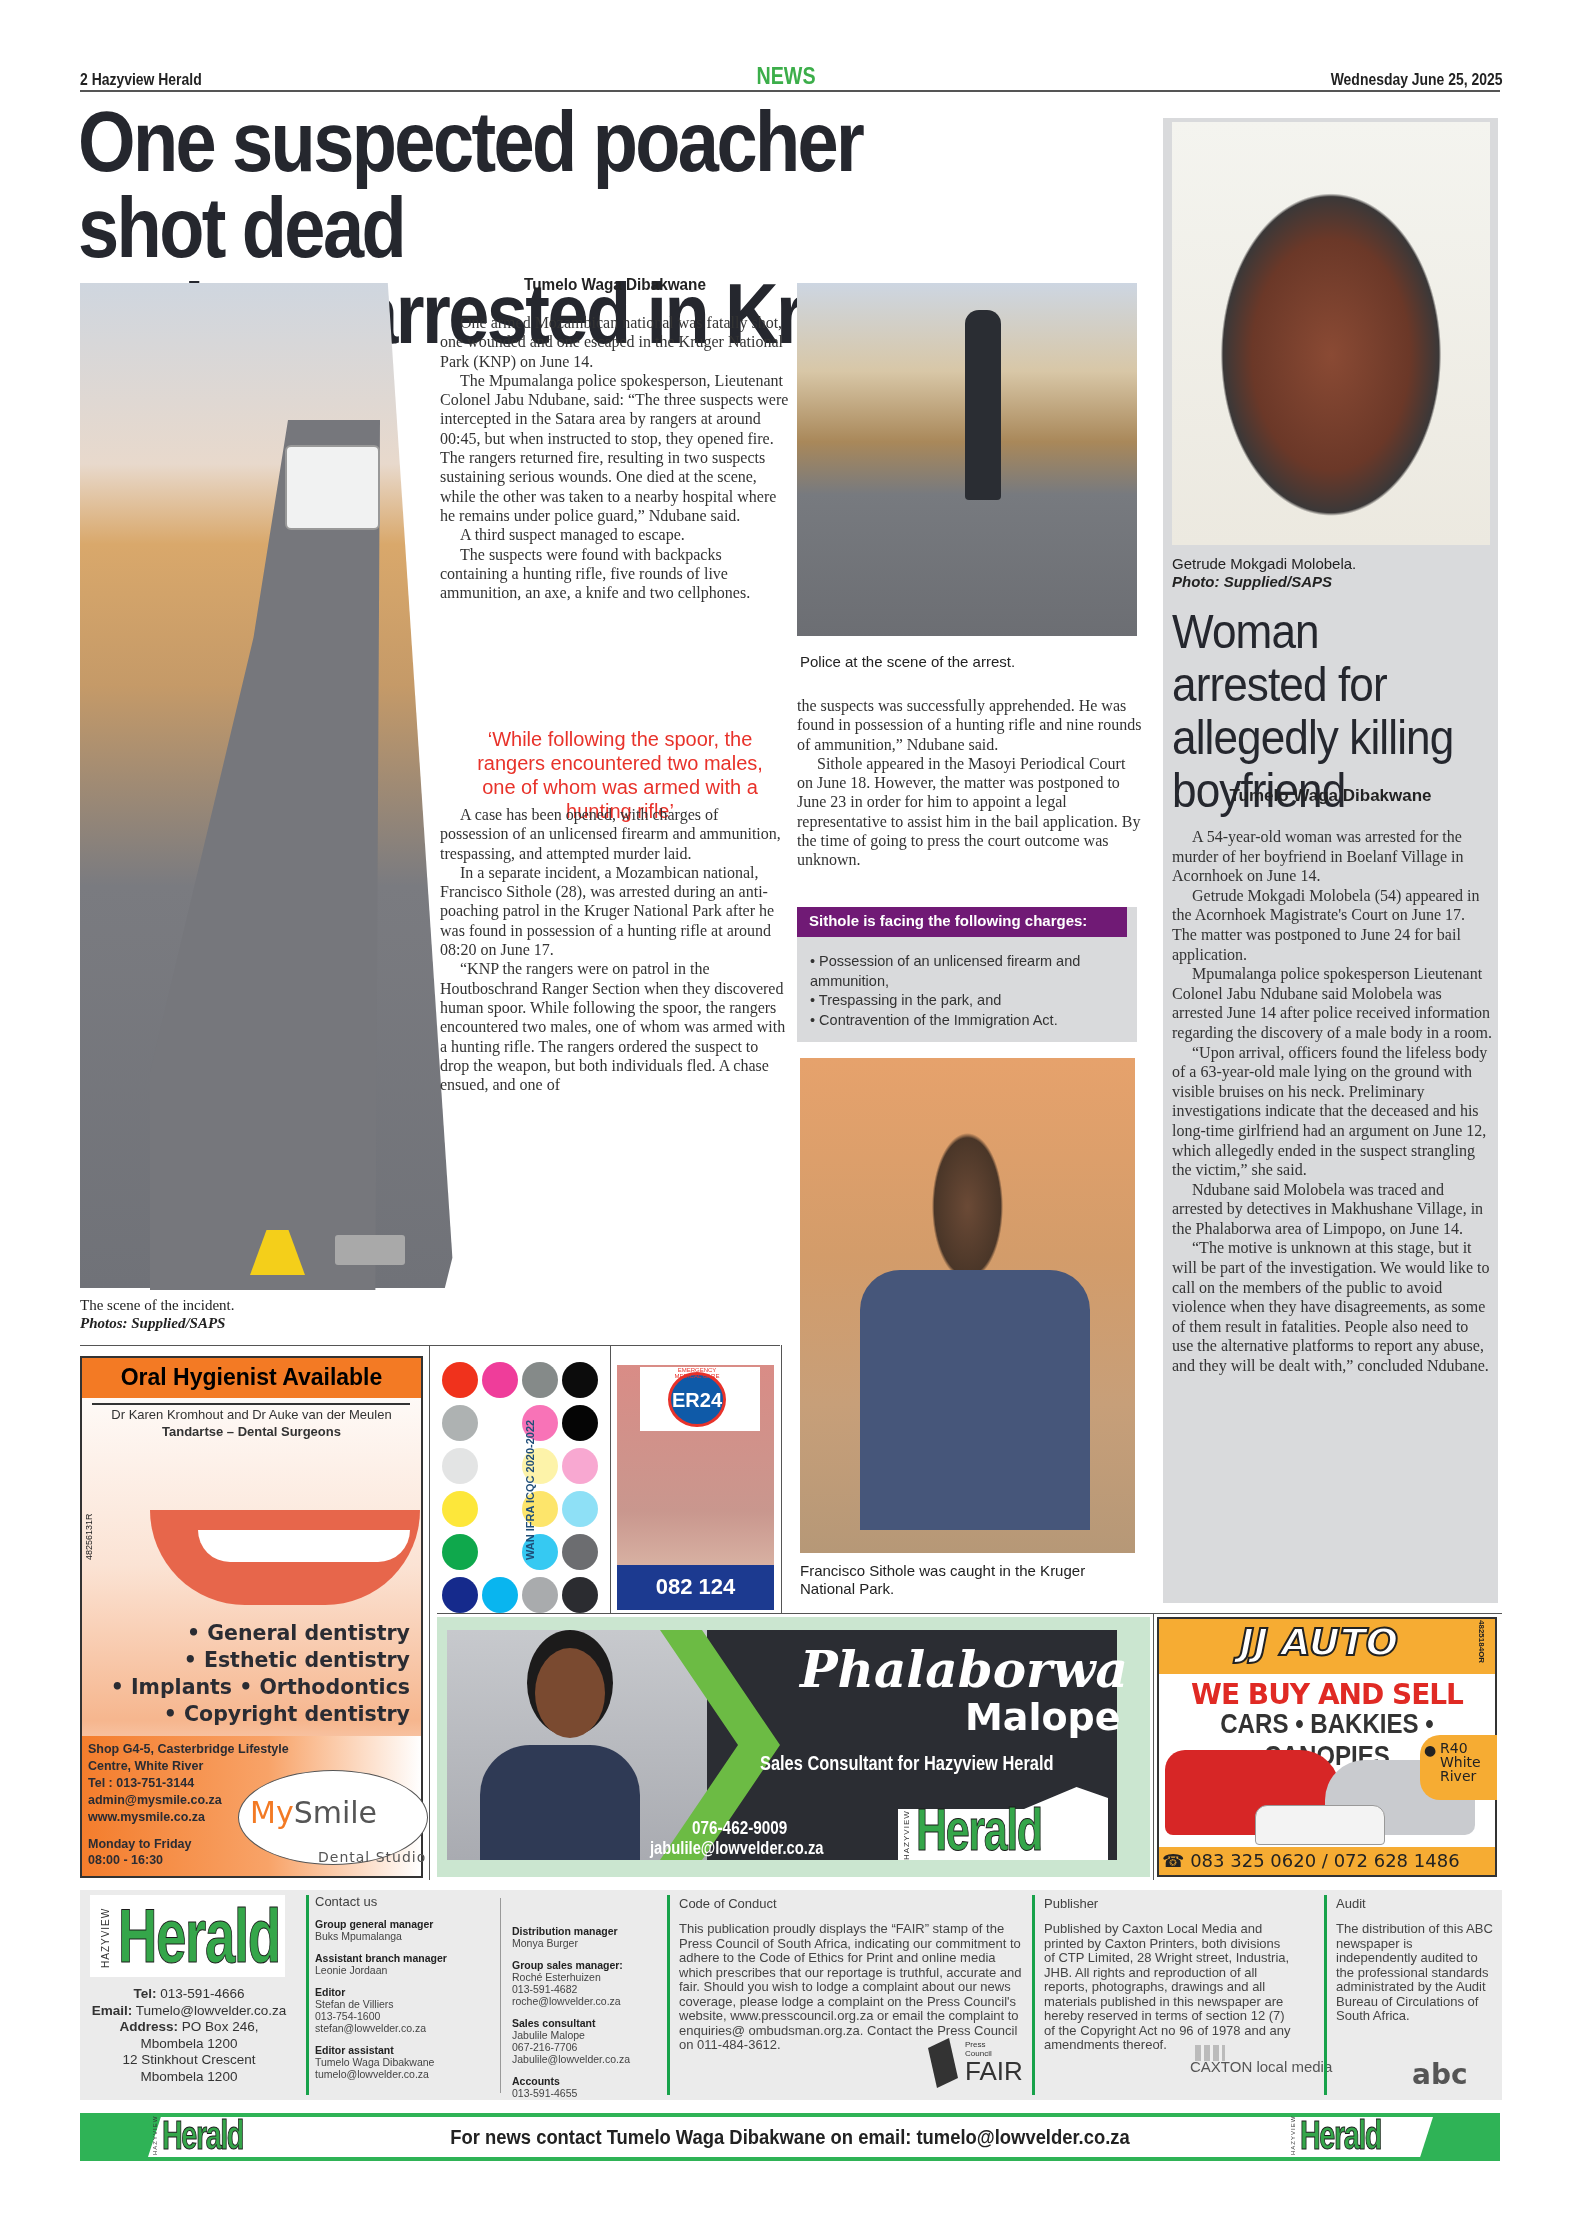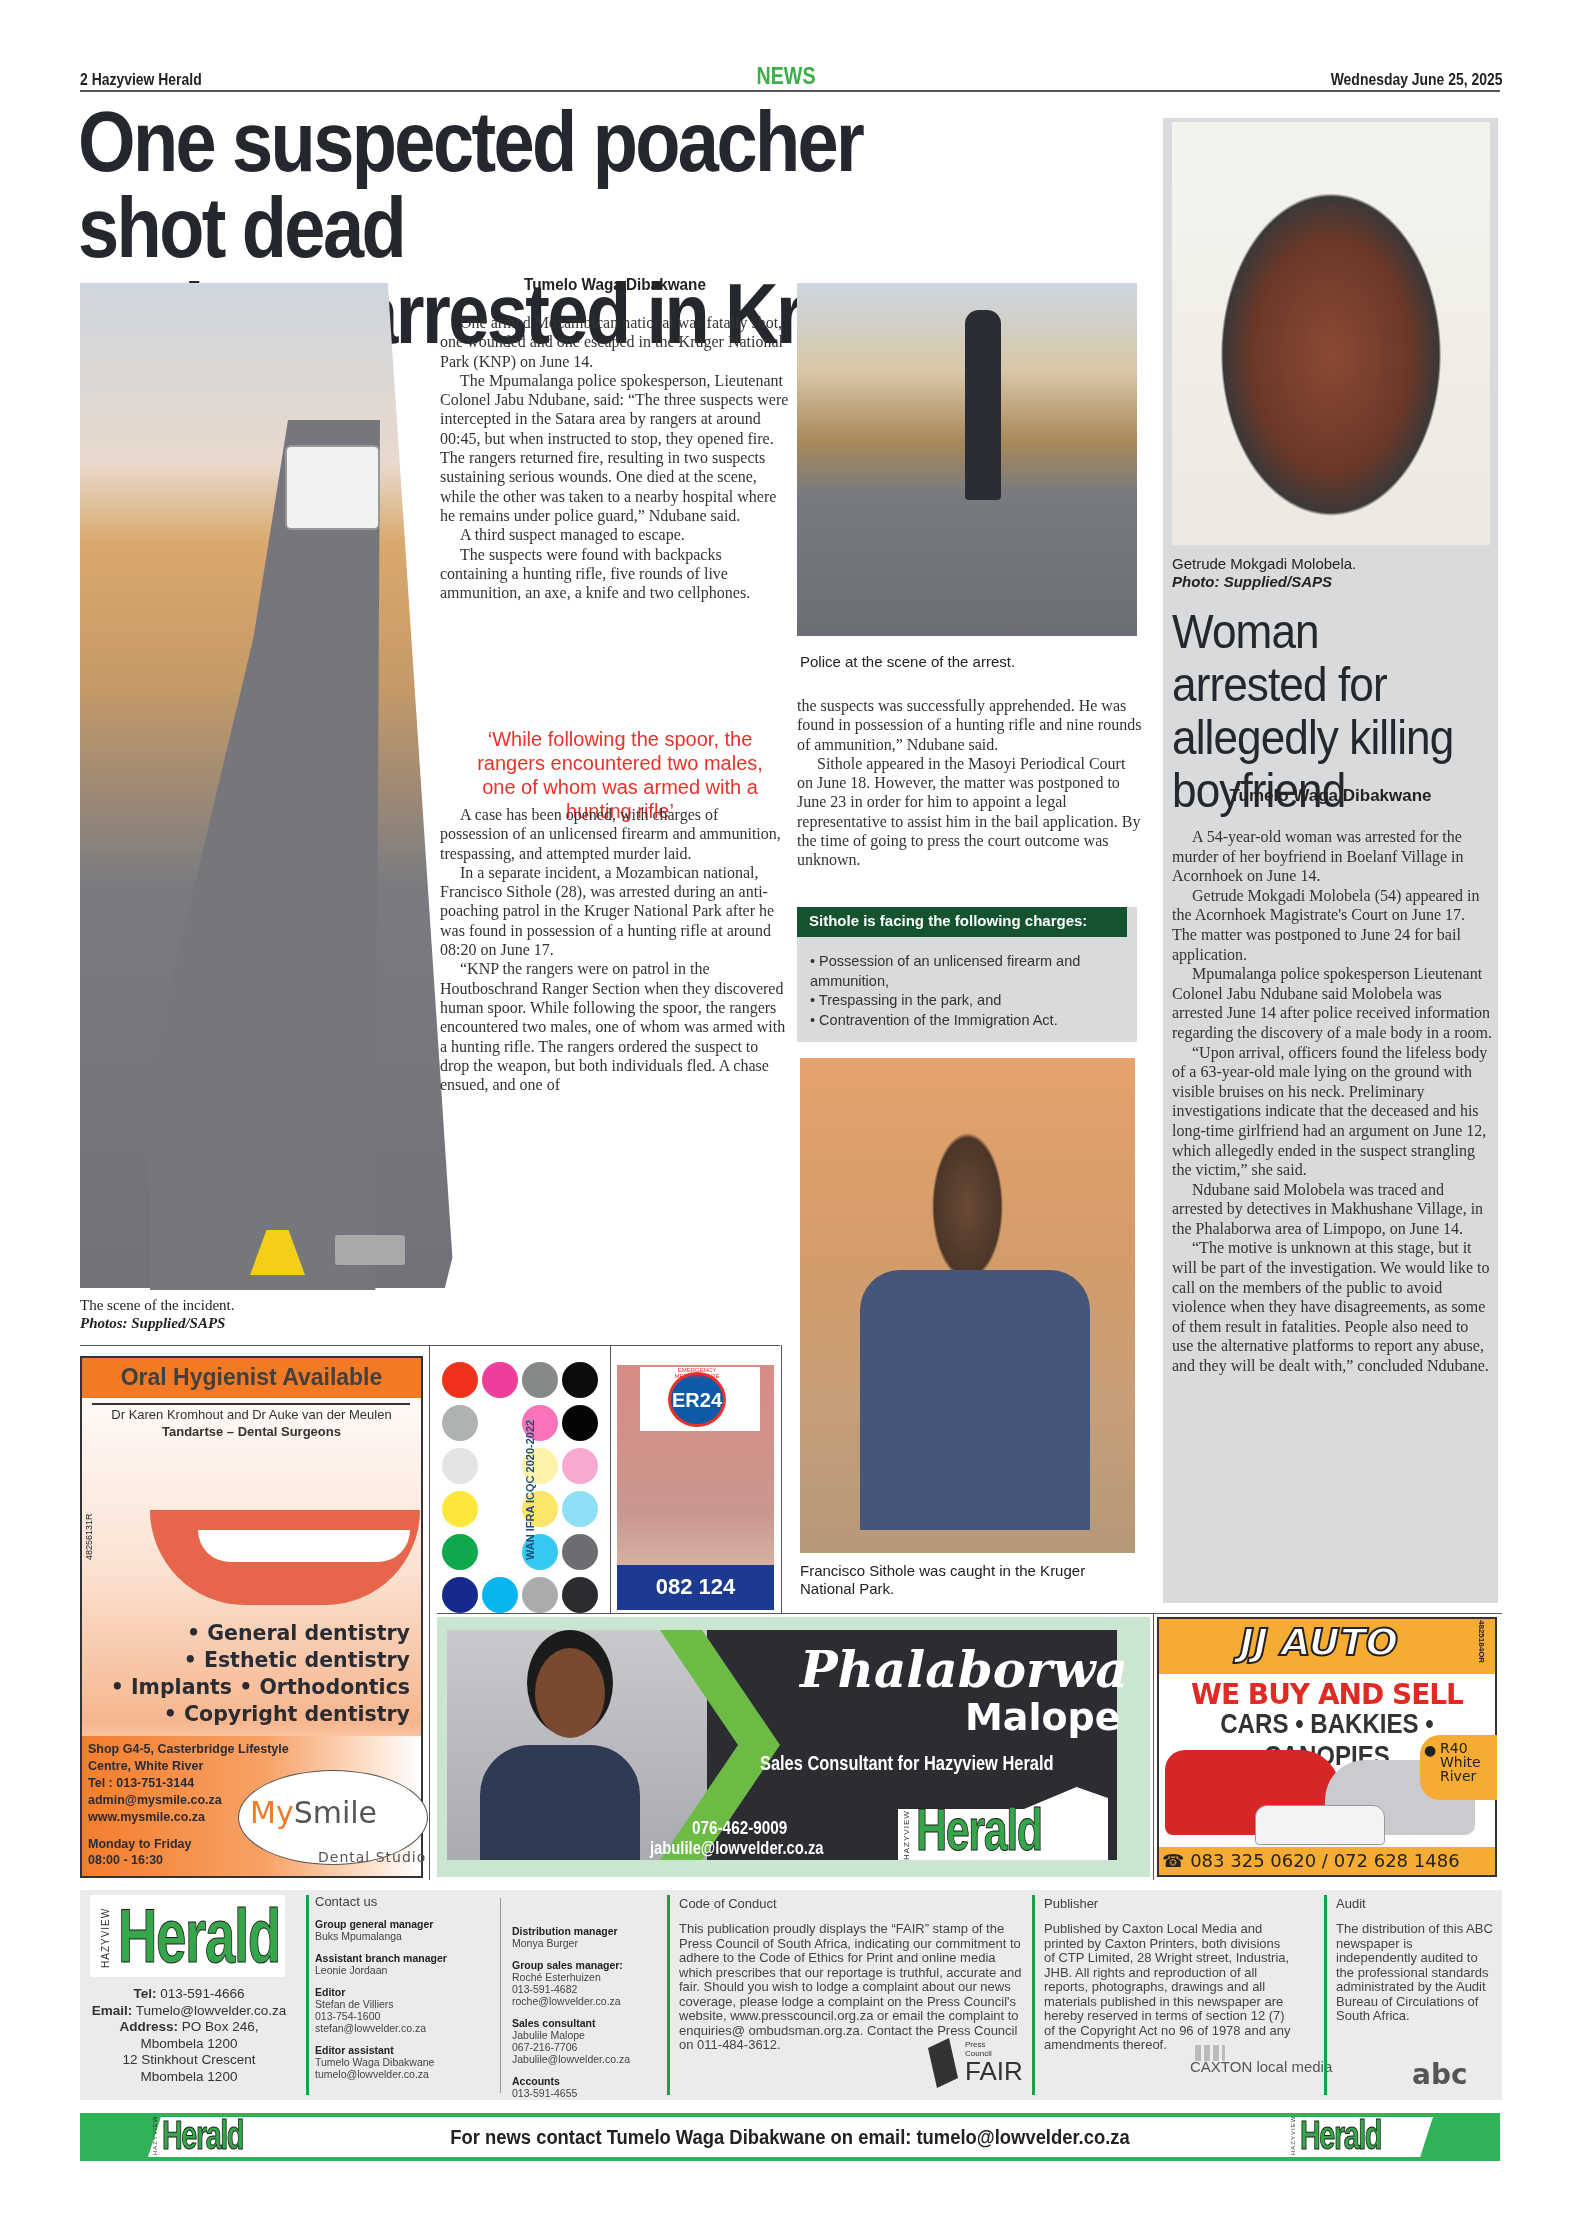--- a/index.html
+++ b/index.html
@@ -25,37 +25,37 @@
 .col{font-size:16px;line-height:19.3px;color:#333;text-align:left}
 .col p{text-indent:20px}
 .colA{left:440px;top:313px;width:350px}
 .pull{left:470px;top:727px;width:300px;text-align:center;font-family:"Liberation Sans",sans-serif;font-size:20px;line-height:24px;color:#e8322a}
 .colB{left:440px;top:805px;width:350px}
 .photo2{left:797px;top:283px;width:340px;height:353px;background:linear-gradient(180deg,#cdd6e2 0%,#d8c7a7 25%,#a9885a 45%,#777a7f 60%,#6c6e73 100%)}
 .person2{left:965px;top:310px;width:36px;height:190px;background:#2a2d33;border-radius:14px 14px 4px 4px}
 .cap2{left:800px;top:653px;font-family:"Liberation Sans",sans-serif;font-size:15px}
 .colC{left:797px;top:696px;width:345px}
 .charges{left:797px;top:907px;width:340px;height:135px;background:#d9dadc}
-.charges-head{left:797px;top:907px;width:330px;height:30px;background:#14532d;color:#fff;font-family:"Liberation Sans",sans-serif;font-weight:bold;font-size:15px;padding:5px 0 0 12px}
+.charges-head{left:797px;top:907px;width:330px;height:30px;background:#701a75;color:#fff;font-family:"Liberation Sans",sans-serif;font-weight:bold;font-size:15px;padding:5px 0 0 12px}
 .charges-list{left:810px;top:952px;width:325px;font-family:"Liberation Sans",sans-serif;font-size:14.5px;line-height:19.5px;color:#333}
 .photo3{left:800px;top:1058px;width:335px;height:495px;background:radial-gradient(ellipse at 50% 30%,#6b4a36 0%,#4a3628 14%,transparent 15%),linear-gradient(180deg,#e6a26c 0%,#d39c6a 40%,#c79f79 70%,#b69877 100%)}
 .shirt{left:860px;top:1270px;width:230px;height:260px;background:#46567a;border-radius:40px 40px 0 0}
 .cap3{left:800px;top:1562px;width:340px;font-family:"Liberation Sans",sans-serif;font-size:15px;line-height:18px}
 
 .sidebar{left:1163px;top:118px;width:335px;height:1485px;background:#d9dadc}
 .photo4{left:1172px;top:122px;width:318px;height:423px;background:radial-gradient(ellipse at 50% 55%,#8a4a34 0%,#6b3828 35%,#3b3838 48%,transparent 49%),linear-gradient(180deg,#f4f4ef 0%,#ece9e0 100%)}
 .cap4{left:1172px;top:555px;font-family:"Liberation Sans",sans-serif;font-size:15px;line-height:18px}
 .cap4 b{font-style:italic;display:block}
 .head2{left:1172px;top:605px;width:330px;font-family:"Liberation Sans",sans-serif;font-size:49px;line-height:53px;color:#25272e;letter-spacing:-1px;transform:scaleX(.9);transform-origin:left top}
 .byline2{left:1163px;top:786px;width:335px;text-align:center;font-family:"Liberation Sans",sans-serif;font-weight:bold;font-size:17px}
 .colD{left:1172px;top:827px;width:320px;line-height:19.6px}
 
 .hr{height:1px;background:#555}
 .ad-dent{left:80px;top:1356px;width:343px;height:522px;border:2px solid #333;background:linear-gradient(180deg,#fff 0%,#fbe3d4 40%,#f6b68e 70%,#fff 90%)}
-.ad-dent-head{left:82px;top:1358px;width:339px;height:40px;background:#f37a24;color:#404040;font-family:"Liberation Sans",sans-serif;font-weight:bold;font-size:23px;text-align:center;padding-top:6px}
+.ad-dent-head{left:82px;top:1358px;width:339px;height:40px;background:#f37a24;color:#000000;font-family:"Liberation Sans",sans-serif;font-weight:bold;font-size:23px;text-align:center;padding-top:6px}
 .ad-dent-rule{left:92px;top:1403px;width:318px;height:2px;background:#333}
 .ad-dent-docs{left:82px;top:1406px;width:339px;text-align:center;font-family:"Liberation Sans",sans-serif;font-size:13px;line-height:17px;color:#333}
 .smile{left:150px;top:1510px;width:270px;height:95px;background:#e7664b;border-radius:0 0 140px 140px}
 .teeth{left:198px;top:1530px;width:212px;height:32px;background:#fff;border-radius:0 0 60px 60px}
 .vcode{left:80px;top:1480px;font-family:"Liberation Sans",sans-serif;font-size:9px;transform:rotate(-90deg);transform-origin:left top}
 .services{left:85px;top:1620px;width:325px;text-align:right;font-family:"DejaVu Sans",sans-serif;font-weight:bold;font-size:20.5px;line-height:27px;color:#2a2c33}
 .ad-dent-info{left:82px;top:1736px;width:339px;height:140px;background:linear-gradient(90deg,#f47d2c 0%,#f8a368 55%,#fff 100%)}
 .dent-contact{left:88px;top:1741px;font-family:"Liberation Sans",sans-serif;font-weight:bold;font-size:12.5px;line-height:17px;color:#2a2c33}
 .dent-hours{left:88px;top:1836px;font-family:"Liberation Sans",sans-serif;font-weight:bold;font-size:12.5px;line-height:16px;color:#2a2c33}
 .mysmile-oval{left:238px;top:1770px;width:190px;height:95px;border:1px solid #555;border-radius:50%;background:#fff}

